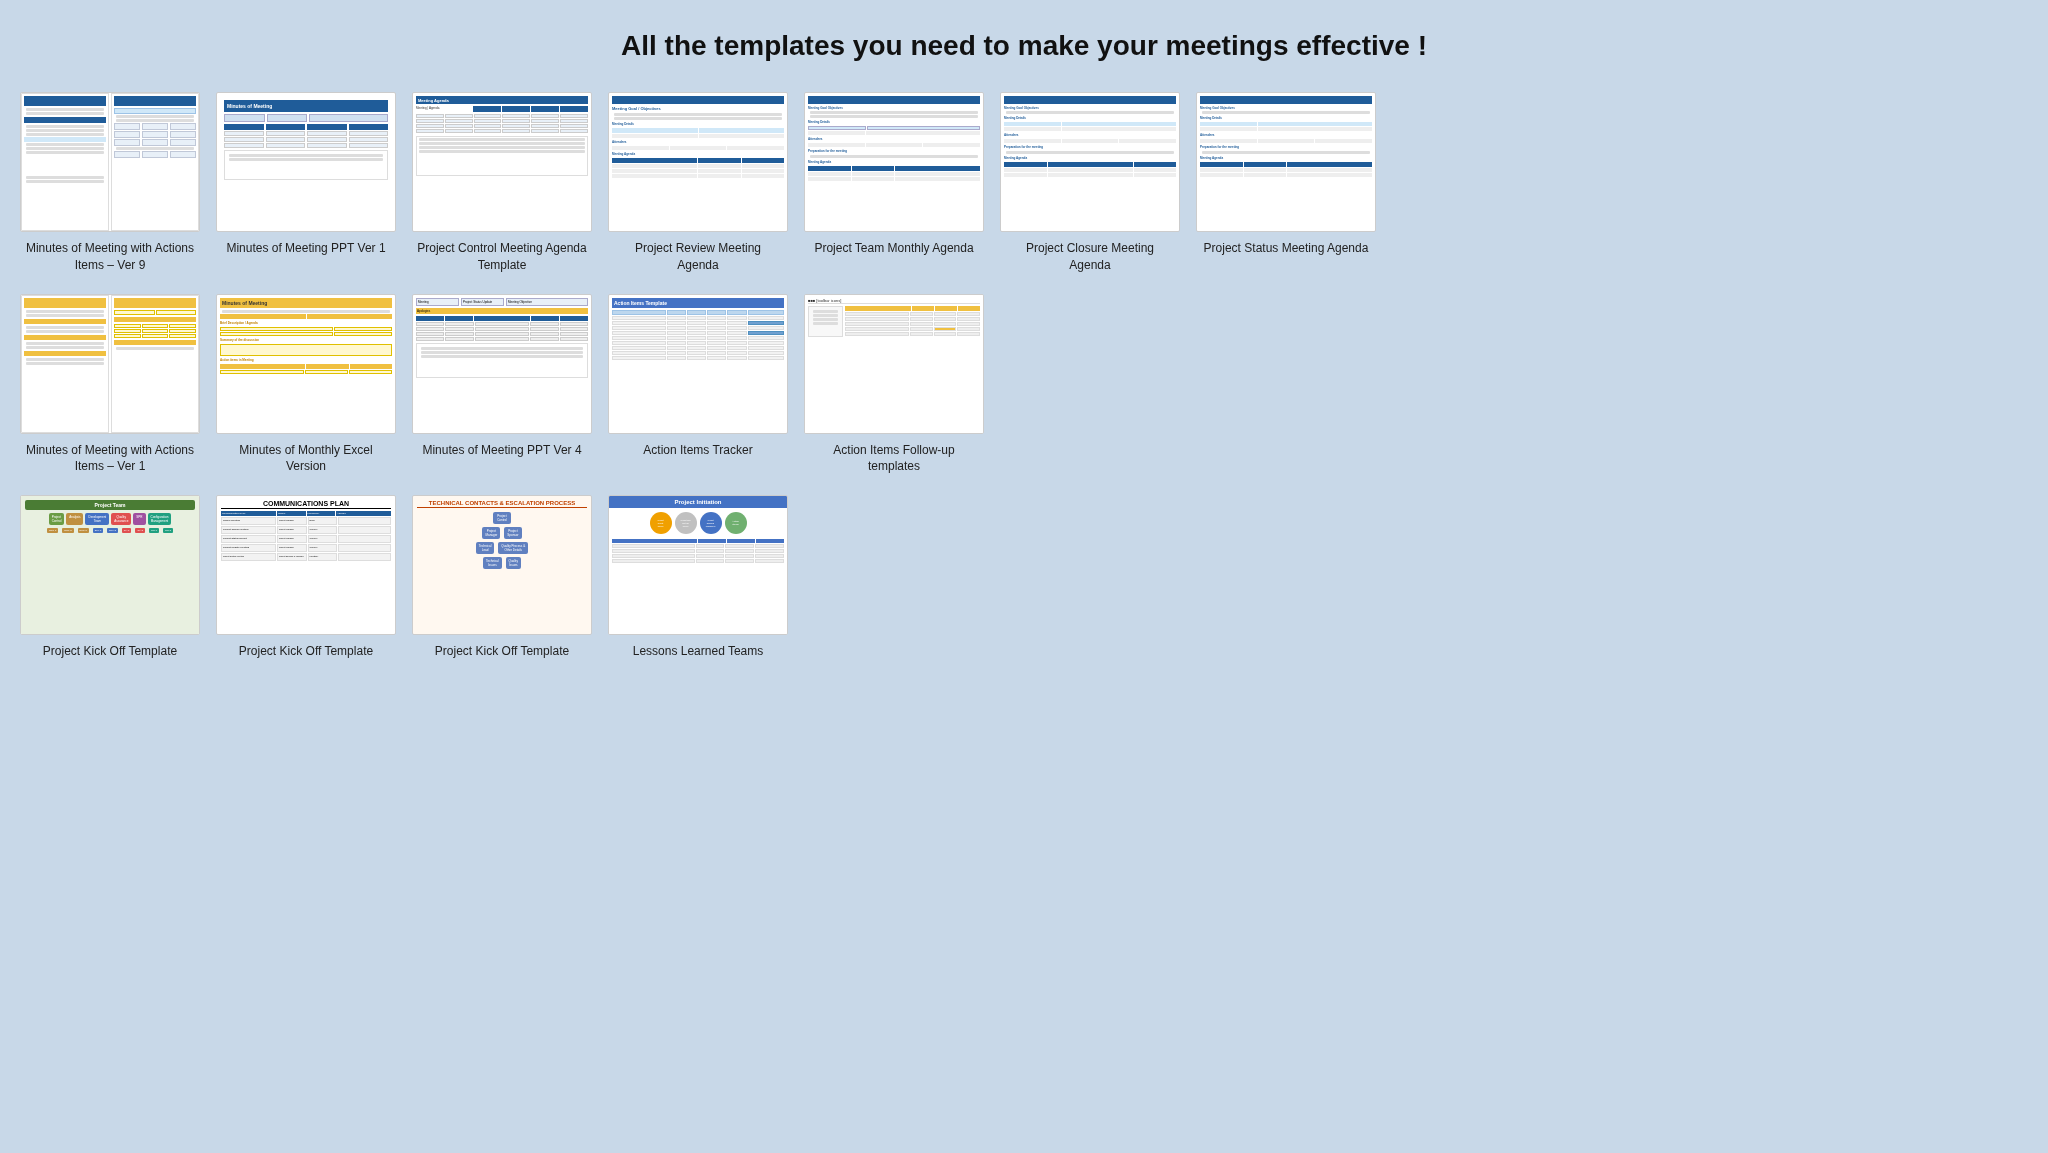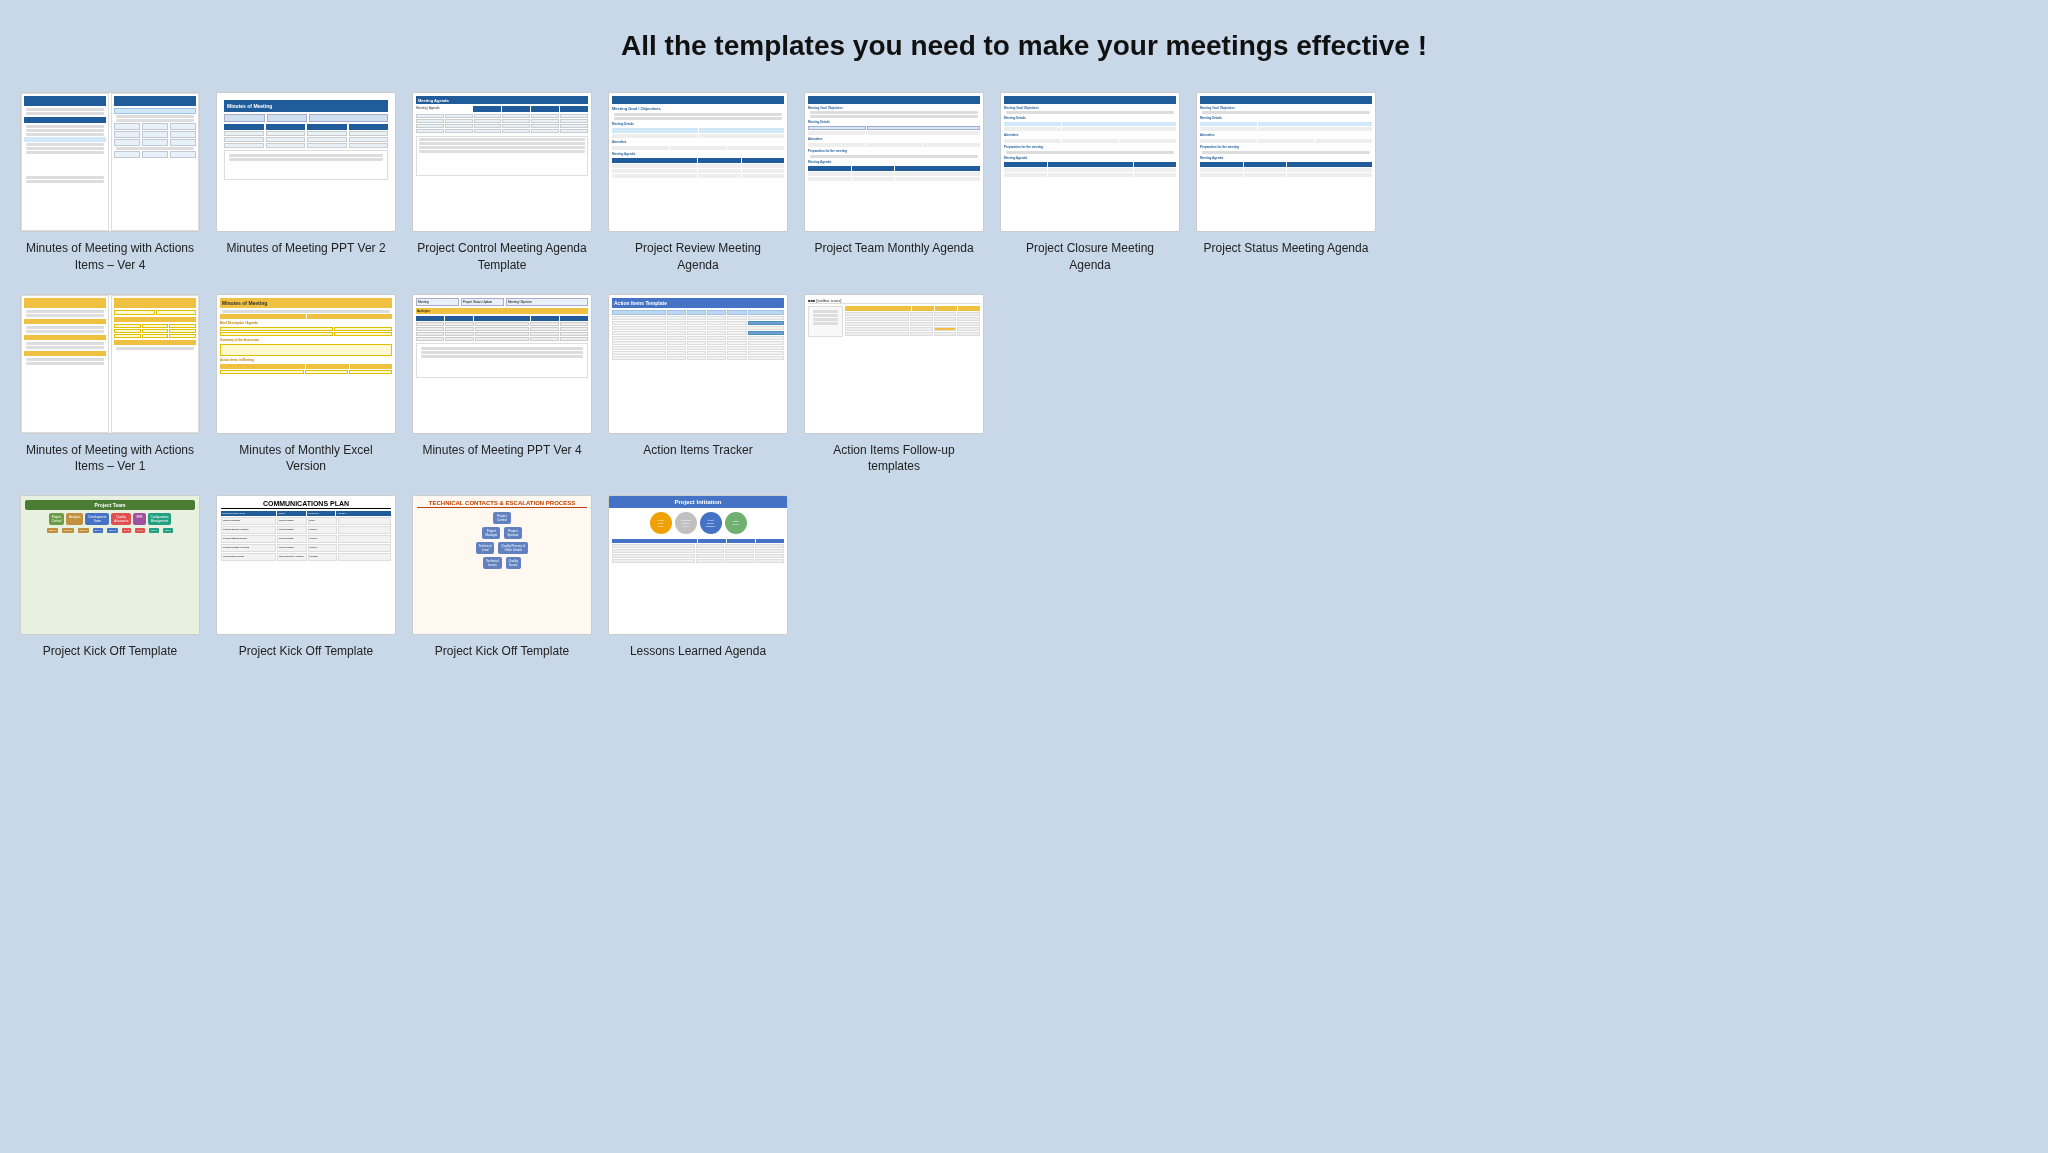--- a/index.html
+++ b/index.html
@@ -142,21 +142,21 @@
             </div>
             <div class="thumb-line"></div>
             <div class="thumb-row">
               <div class="thumb-cell"></div>
               <div class="thumb-cell"></div>
               <div class="thumb-cell"></div>
             </div>
           </div>
         </div>
       </div>
-      <div class="template-label">Minutes of Meeting with Actions Items – Ver 4</div>
+      <div class="template-label">Minutes of Meeting with Actions Items – Ver 9</div>
     </div>
 
     <div class="template-card">
       <div class="template-thumbnail">
         <div class="thumb-inner">
           <div style="background:#fff;width:100%;height:100%;padding:3px;">
             <div style="background:#1f5c99;height:12px;margin-bottom:2px;display:flex;align-items:center;padding:2px 3px;">
               <span style="color:#fff;font-size:5px;font-weight:bold;">Minutes of Meeting</span>
             </div>
             <div style="display:flex;gap:2px;margin-bottom:2px;">
@@ -188,21 +188,21 @@
               <div style="flex:1;background:#e8f0f8;height:5px;border:0.3px solid #ccc;"></div>
               <div style="flex:1;background:#e8f0f8;height:5px;border:0.3px solid #ccc;"></div>
             </div>
             <div style="height:30px;border:0.3px solid #ddd;margin-top:2px;padding:2px;">
               <div class="thumb-line"></div>
               <div class="thumb-line"></div>
             </div>
           </div>
         </div>
       </div>
-      <div class="template-label">Minutes of Meeting PPT Ver 2</div>
+      <div class="template-label">Minutes of Meeting PPT Ver 1</div>
     </div>
 
     <div class="template-card">
       <div class="template-thumbnail">
         <div style="background:#fff;width:100%;height:100%;padding:3px;">
           <div style="background:#1f5c99;height:8px;margin-bottom:2px;display:flex;align-items:center;padding:1px 2px;">
             <span style="color:#fff;font-size:4px;font-weight:bold;">Meeting Agenda</span>
           </div>
           <div style="display:flex;gap:1px;margin-bottom:2px;">
             <div style="flex:2;font-size:3px;color:#333;">Meeting | Agenda</div>
@@ -874,18 +874,18 @@
             </div>
             <div style="display:flex;gap:1px;margin-bottom:1px;">
               <div style="flex:3;background:#eee;height:4px;border:0.3px solid #ddd;"></div>
               <div style="flex:1;background:#eee;height:4px;border:0.3px solid #ddd;"></div>
               <div style="flex:1;background:#eee;height:4px;border:0.3px solid #ddd;"></div>
               <div style="flex:1;background:#eee;height:4px;border:0.3px solid #ddd;"></div>
             </div>
           </div>
         </div>
       </div>
-      <div class="template-label">Lessons Learned Agenda</div>
+      <div class="template-label">Lessons Learned Teams</div>
     </div>
 
   </div>
 
 </div>
 
 </body></html>

